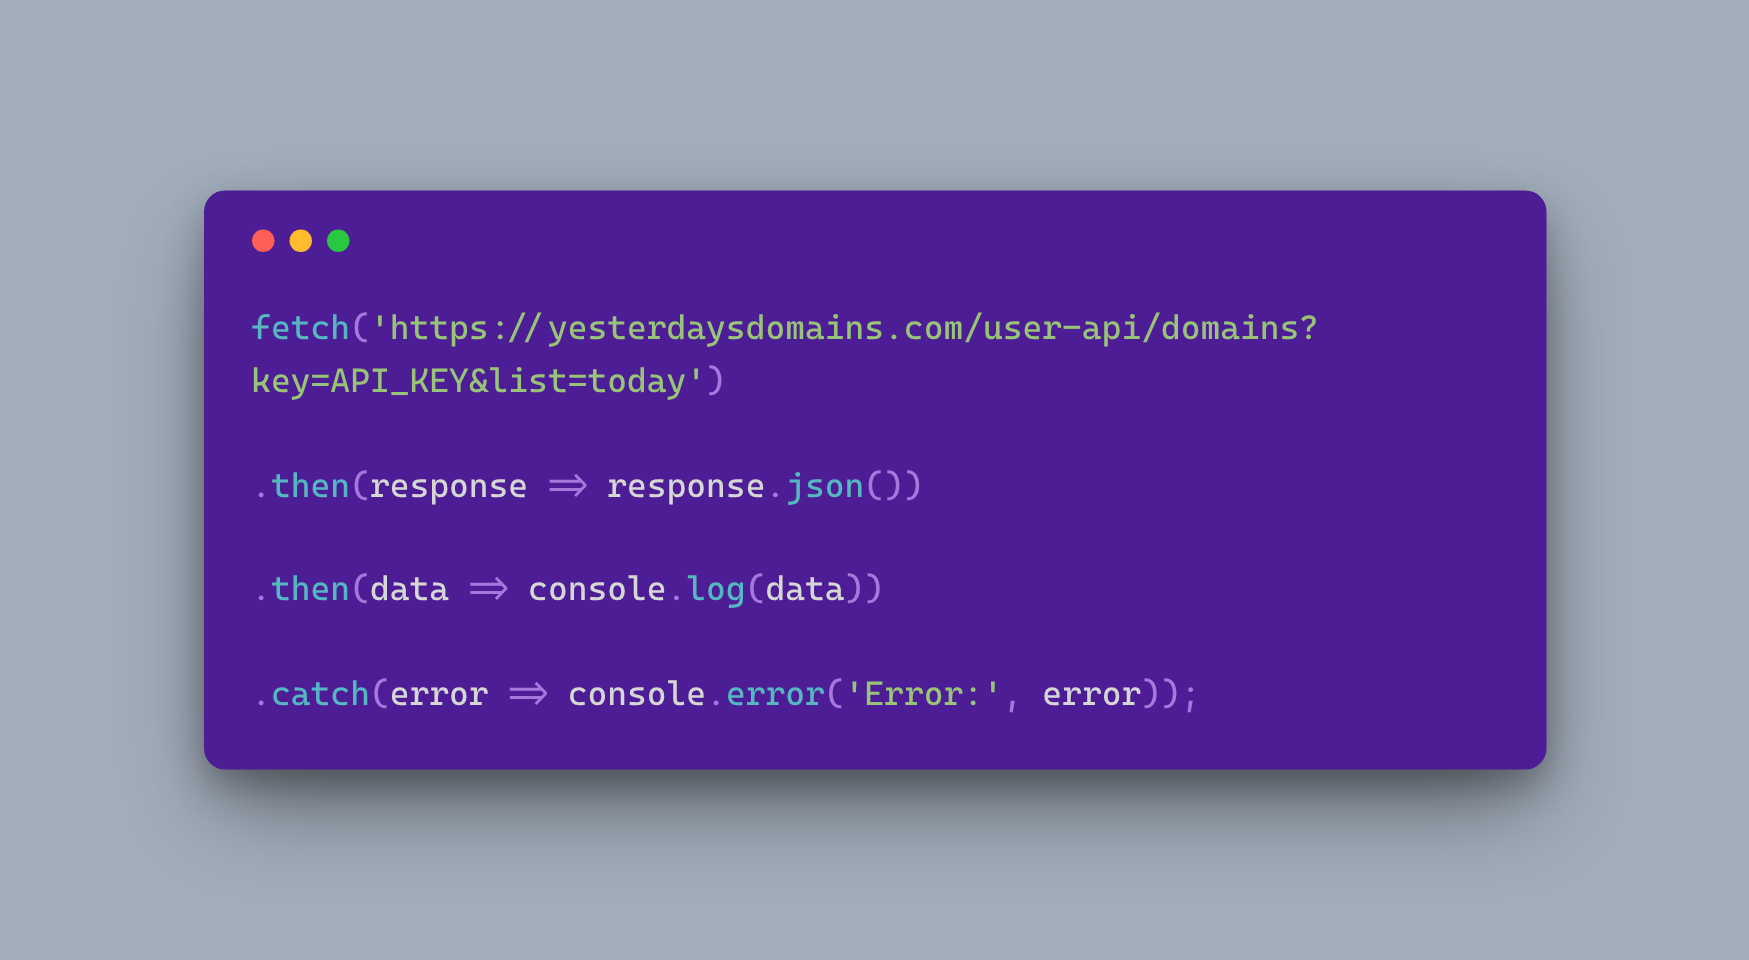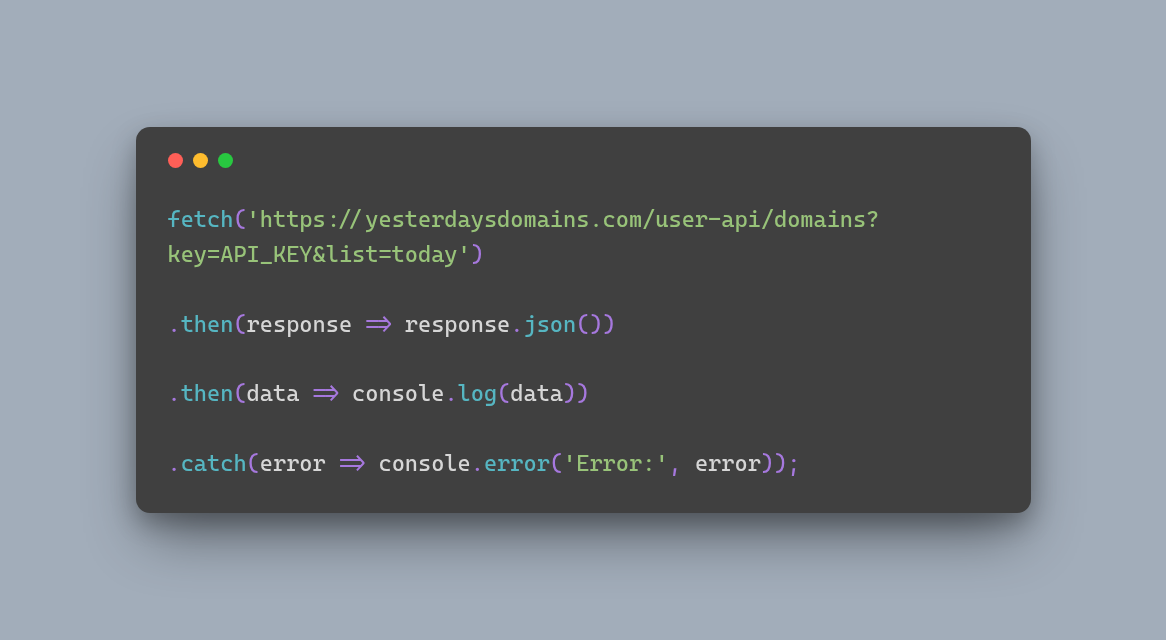--- a/index.html
+++ b/index.html
@@ -7,21 +7,21 @@
     body {
       background: #a2adba;
       display: flex;
       align-items: center;
       justify-content: center;
       font-family: ui-monospace, "SF Mono", "Cascadia Code", Menlo, Consolas, monospace;
     }
     .card {
       position: relative;
       width: 895px;
-      background: #404040;
+      background: #4c1d95;
       border-radius: 14px;
       padding: 26px 32px 32px 32px;
       box-shadow: 0 30px 60px -10px rgba(0,0,0,.45), 0 10px 25px rgba(0,0,0,.25);
     }
     .traffic-lights {
       display: flex;
       gap: 10px;
       margin-bottom: 34px;
     }
     .dot { width: 15px; height: 15px; border-radius: 50%; }

